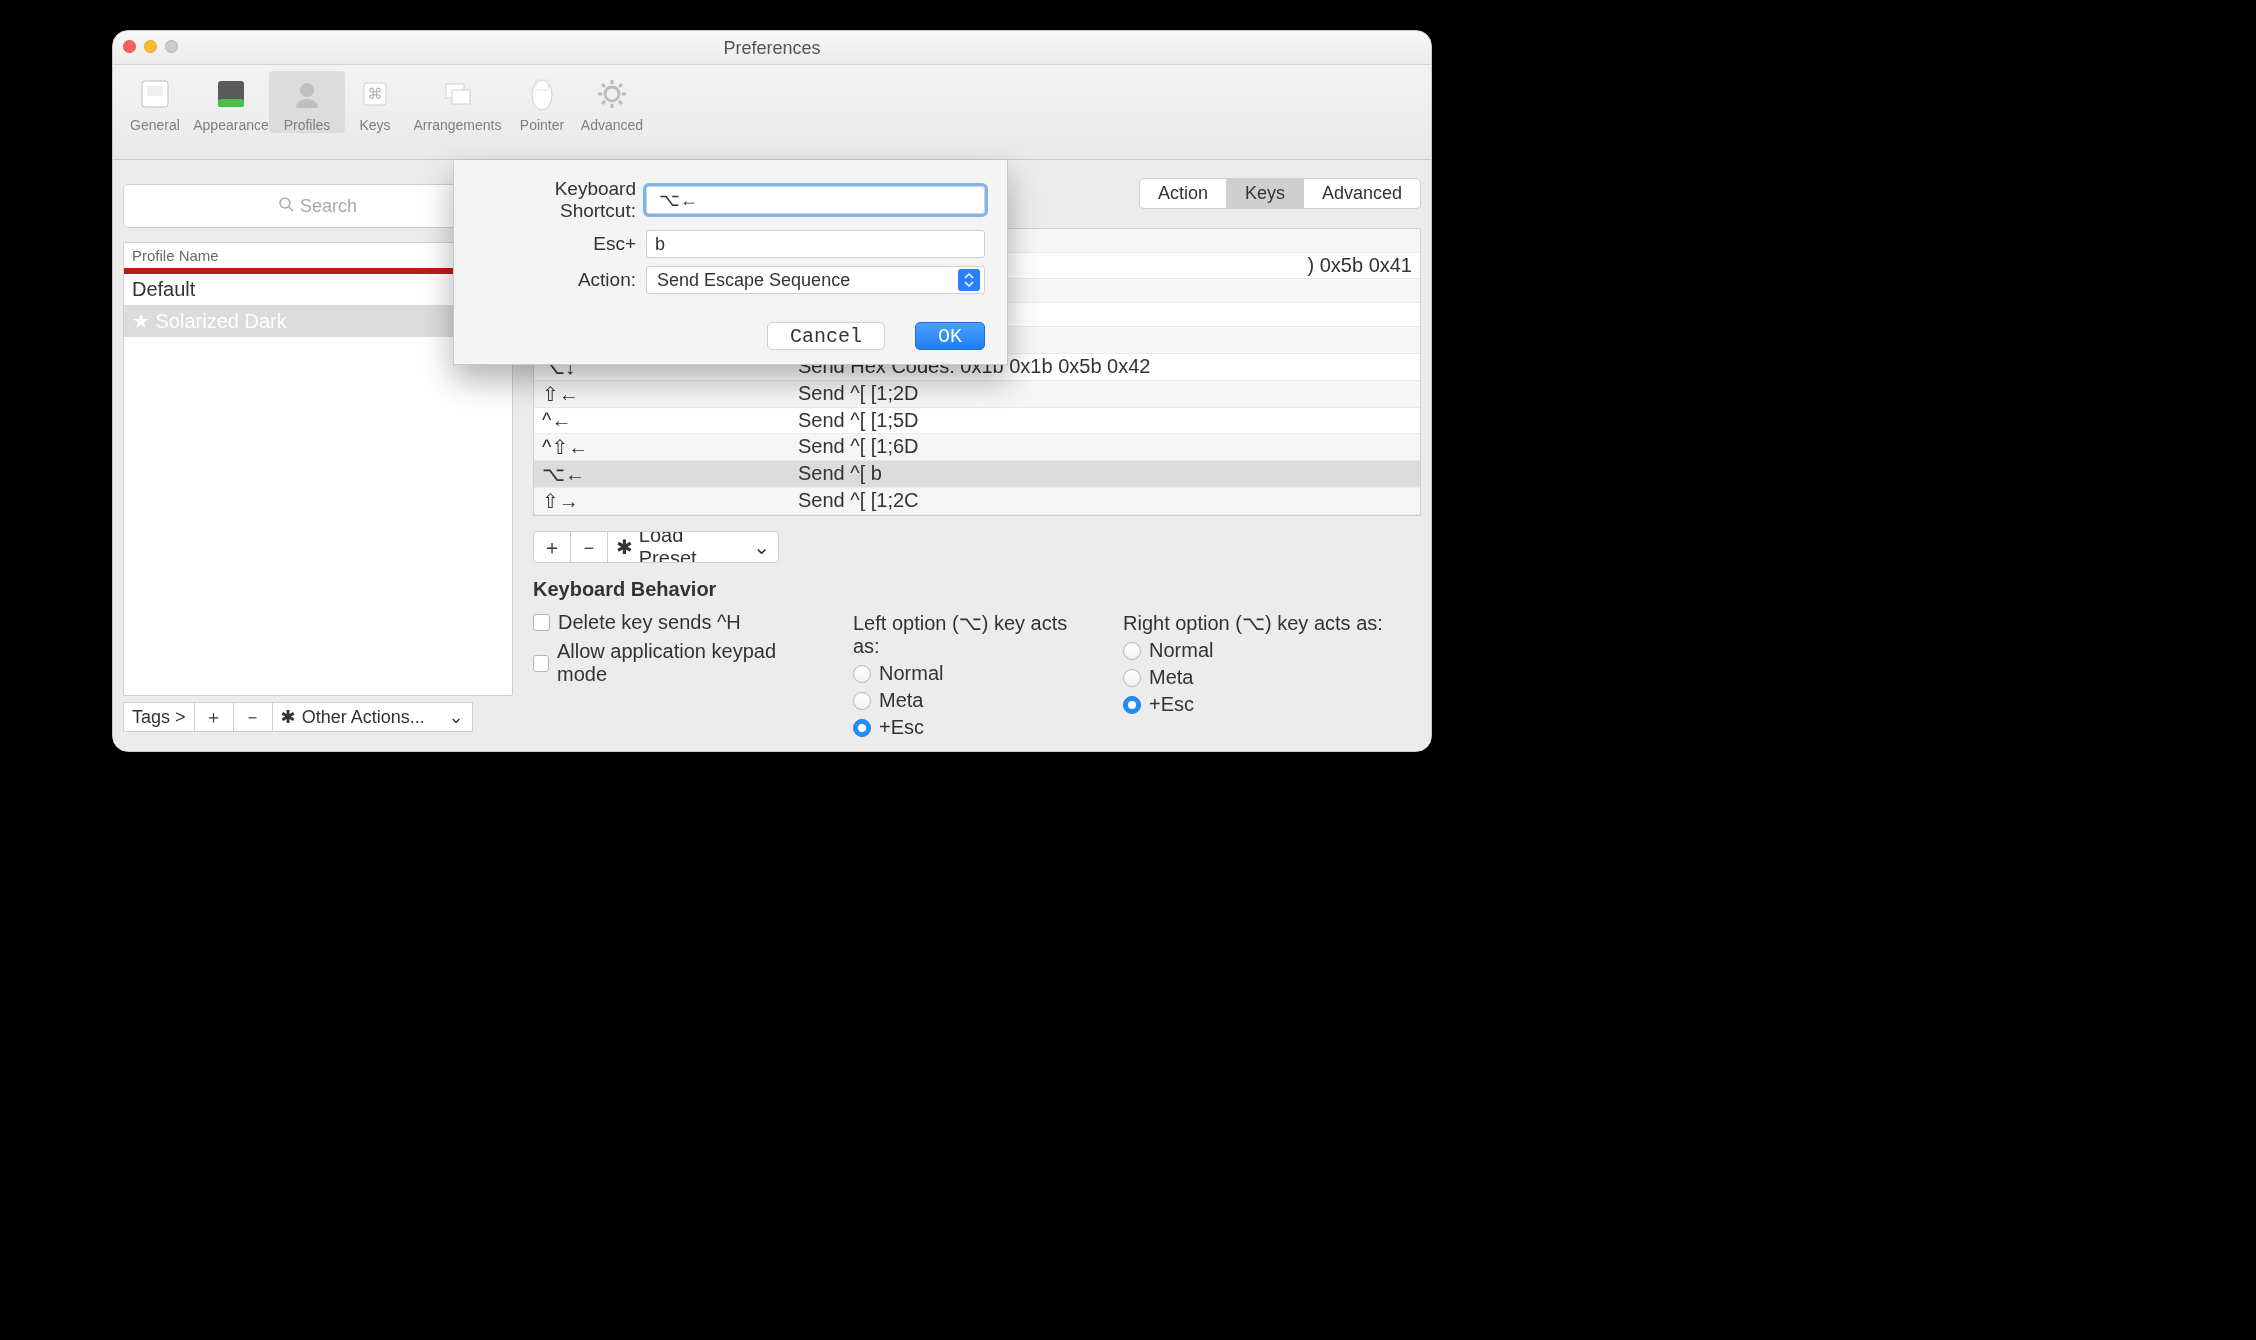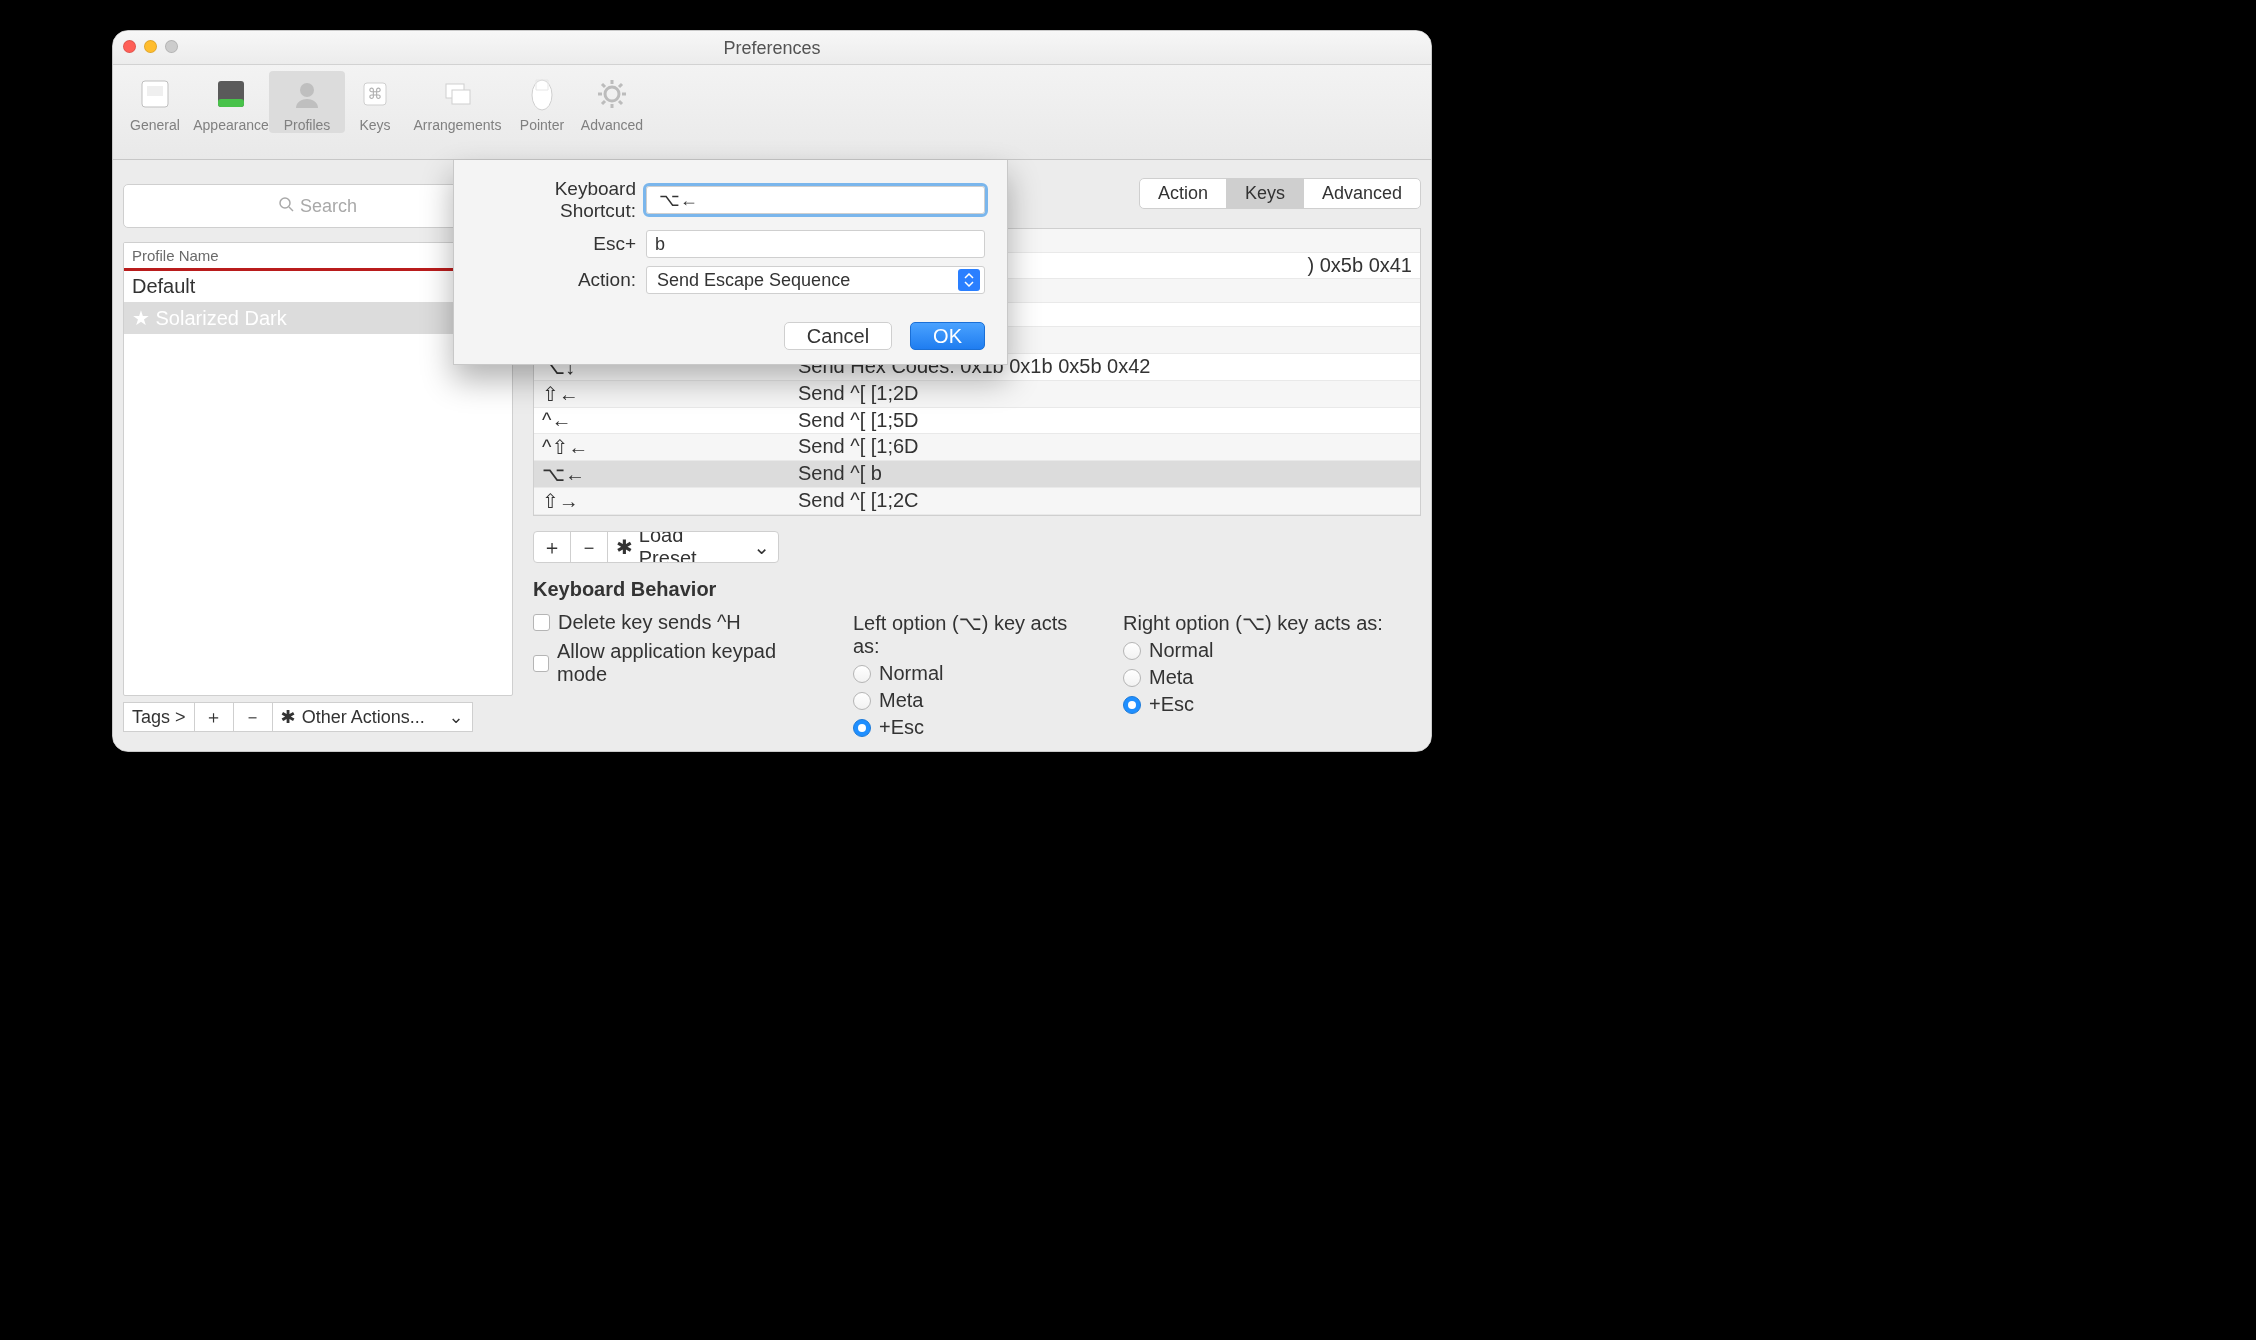--- a/index.html
+++ b/index.html
@@ -52,21 +52,21 @@
   .body { position: absolute; left:0; right:0; top:129px; bottom:0; background:#ececec; }
   .sidebar { position:absolute; left:10px; top:24px; width:390px; }
   .search {
     height: 44px; background:#fff; border:1px solid #cfcfcf; border-radius:5px;
     display:flex; align-items:center; justify-content:center; gap:6px; color:#a9a9a9; font-size:18px;
   }
   .plist {
     margin-top: 14px; background:#fff; border:1px solid #cfcfcf; border-radius:2px;
     height: 454px; overflow:hidden;
   }
-  .plist .hdr { font-size:15px; color:#6a6a6a; padding:4px 8px; border-bottom:3px solid #b91c1c; background:#fff;}
+  .plist .hdr { font-size:15px; color:#6a6a6a; padding:4px 8px; border-bottom:6px solid #b91c1c; background:#fff;}
   .prow { padding:4px 8px; font-size:20px; }
   .prow.sel { background:#dcdcdc; color:#fff; }
   .prow.sel .star { color:#fff; }
   .bottombar { margin-top:6px; display:flex; gap:0; }
   .bb-btn { border:1px solid #cfcfcf; background:#fff; height:30px; display:flex; align-items:center;
             font-size:18px; padding:0 8px; }
 
   
   .right { position:absolute; left:420px; right:10px; top:18px; bottom:10px; }
   .seg { position:absolute; right:0; top:0; display:flex; border:1px solid #cfcfcf; border-radius:5px; background:#fff; overflow:hidden; }
@@ -102,21 +102,21 @@
     padding:18px 22px 14px 22px;
   }
   .frow { display:flex; align-items:center; margin-bottom:8px; }
   .flbl { width:170px; text-align:right; padding-right:10px; font-size:19px;}
   .finput { flex:1; height:28px; border:1px solid #cfcfcf; background:#fff; border-radius:3px;
             display:flex; align-items:center; padding:0 8px; font-size:18px;}
   .finput.focus { outline:3px solid #7ab6ec; }
   .fselect { flex:1; height:28px; border:1px solid #cfcfcf; background:#fff; border-radius:3px;
              display:flex; align-items:center; justify-content:space-between; padding:0 4px 0 10px; font-size:18px;}
   .fselect .dd { width:22px; height:22px; background:#2a7fff; border-radius:3px; display:flex; align-items:center; justify-content:center; color:#fff; font-size:13px;}
-  .sheet-btns { position:absolute; right:22px; bottom:14px; display:flex; gap:18px; }
+  .sheet-btns { position:absolute; right:22px; bottom:14px; display:flex; gap:30px;font-family:Liberation Mono, monospace; }
   .btn { height:28px; border:1px solid #cfcfcf; border-radius:5px; background:#fff; padding:0 22px; display:flex; align-items:center;}
   .btn.primary { background:linear-gradient(#4aa2ff,#1f7df0); color:#fff; border-color:#1a6fd6;}
 </style>
 </head>
 <body>
 
 <div class="window">
 
   <div class="titlebar">
     <div class="traffic">

